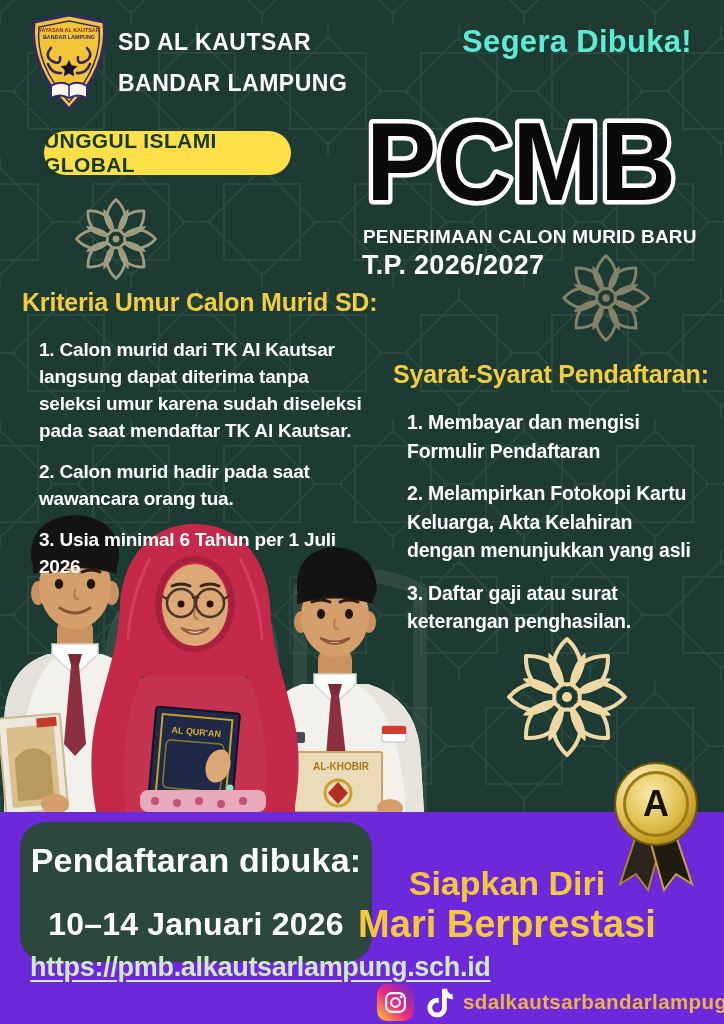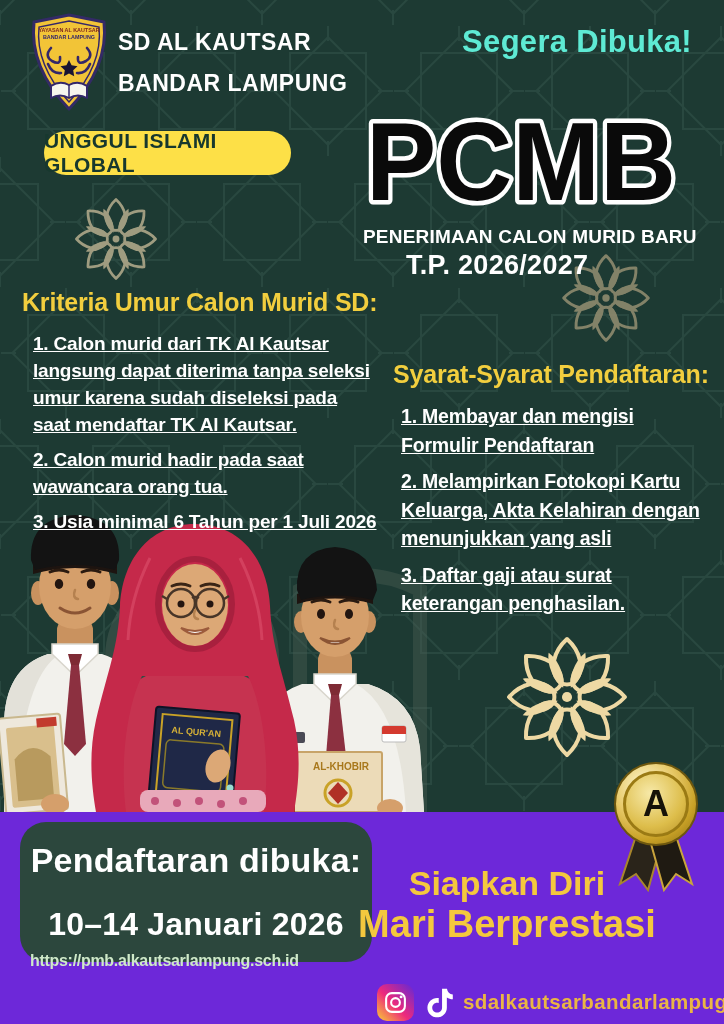--- a/index.html
+++ b/index.html
@@ -15,41 +15,41 @@
   .logo{position:absolute;left:24px;top:12px;width:90px;height:100px;z-index:3;}
   .school-name{position:absolute;left:118px;top:22px;z-index:3;color:#fff;
     font-size:23px;letter-spacing:.5px;line-height:41px;white-space:nowrap;}
   .opening{position:absolute;right:32px;top:24px;z-index:3;color:#5eead4;font-size:31px;letter-spacing:.3px;}
   .pill{position:absolute;left:44px;top:131px;width:247px;height:44px;border-radius:22px;
     background:#fde047;color:#17382e;display:flex;align-items:center;justify-content:center;
     font-size:21px;letter-spacing:.4px;z-index:3;}
   
   .pcmb-svg{position:absolute;left:358px;top:100px;z-index:3;}
   .pcmb-sub{position:absolute;left:363px;top:226px;color:#fff;font-size:19px;letter-spacing:.2px;z-index:3;white-space:nowrap;}
-  .pcmb-year{position:absolute;left:362px;top:250px;color:#fff;font-size:27px;letter-spacing:.3px;z-index:3;margin-left:44px;}
+  .pcmb-year{position:absolute;left:362px;top:250px;color:#fff;font-size:27px;letter-spacing:.3px;z-index:3;}
   
   .sec-heading{color:#f2ce3e;font-size:25px;letter-spacing:-.2px;white-space:nowrap;}
   .kriteria-h{position:absolute;left:22px;top:288px;z-index:3;}
   .kriteria-list{position:absolute;left:25px;top:322px;width:360px;z-index:3;color:#fff;
     font-size:19px;line-height:27px;letter-spacing:-.2px;}
   .syarat-h{position:absolute;left:393px;top:360px;z-index:3;}
   .syarat-list{position:absolute;left:393px;top:394px;width:324px;z-index:3;color:#fff;
     font-size:19.5px;line-height:28.5px;letter-spacing:-.2px;}
-  .list-item{margin:8px;text-decoration:underline;}
+  .list-item{margin:14px;}
   
   .students{position:absolute;left:0;top:498px;z-index:2;}
   
   .footer{position:absolute;left:0;top:812px;width:724px;height:272px;background:#6d28d9;z-index:3;}
   .reg-box{position:absolute;left:20px;top:10px;width:352px;height:140px;border-radius:26px;
     background:#2c473d;display:flex;flex-direction:column;align-items:center;justify-content:center;
     color:#fff;}
   .reg-line1{font-size:34px;letter-spacing:.2px;}
   .reg-line2{font-size:32px;margin-top:26px;letter-spacing:.2px;}
-  .site-link{position:absolute;left:30px;top:140px;color:#cfe9c9;font-size:16px;letter-spacing:-.3px;
-    text-underline-offset:4px;cursor:pointer;}
+  .site-link{position:absolute;left:30px;top:140px;color:#cfe9c9;font-size:27px;letter-spacing:-.3px;
+    text-decoration:underline;text-underline-offset:4px;cursor:pointer;}
   .motto{position:absolute;left:357px;top:52px;width:300px;text-align:center;color:#f4c83e;}
   .motto-1{font-size:34px;}
   .motto-2{font-size:38px;}
   .ig-tile{position:absolute;left:377px;top:172px;width:37px;height:37px;border-radius:10px;
     background:linear-gradient(45deg,#f9ce34 0%,#ee2a7b 45%,#6228d7 100%);
     display:flex;align-items:center;justify-content:center;cursor:pointer;}
   .tt-tile{position:absolute;left:424px;top:174px;width:32px;height:33px;cursor:pointer;}
   .handle{position:absolute;left:463px;top:178px;color:#eab544;font-size:20.5px;letter-spacing:.4px;cursor:pointer;}
   
   .medal-ribbons{position:absolute;left:610px;top:812px;z-index:4;}

